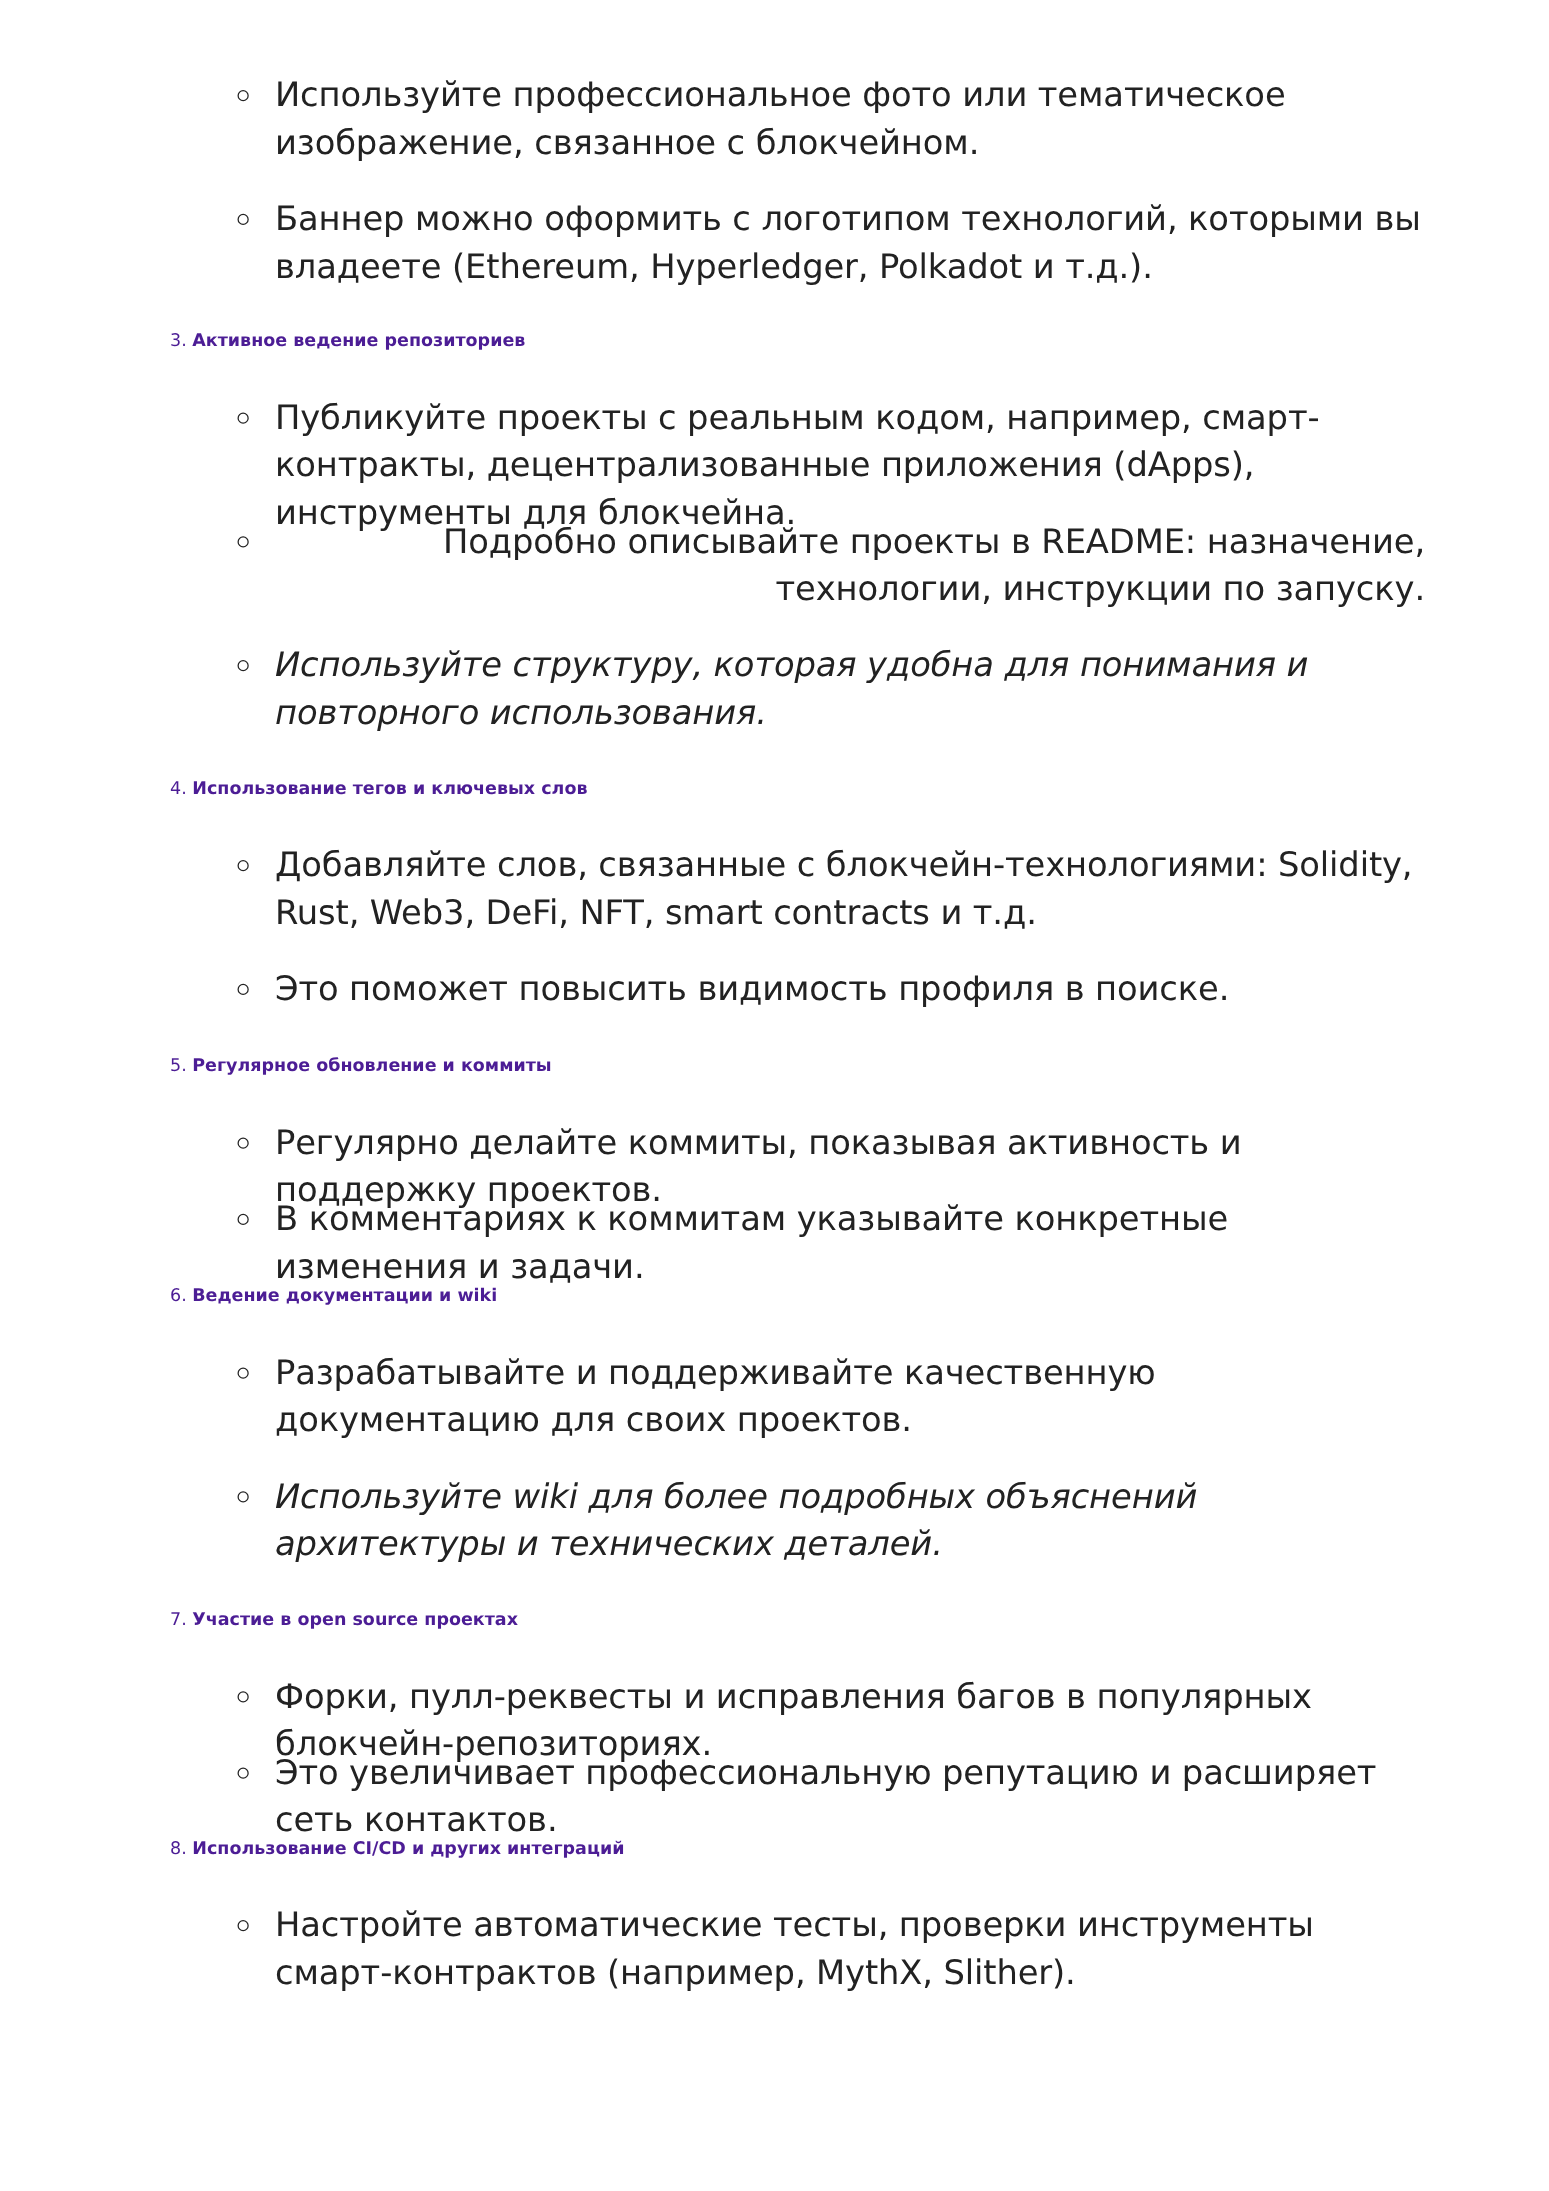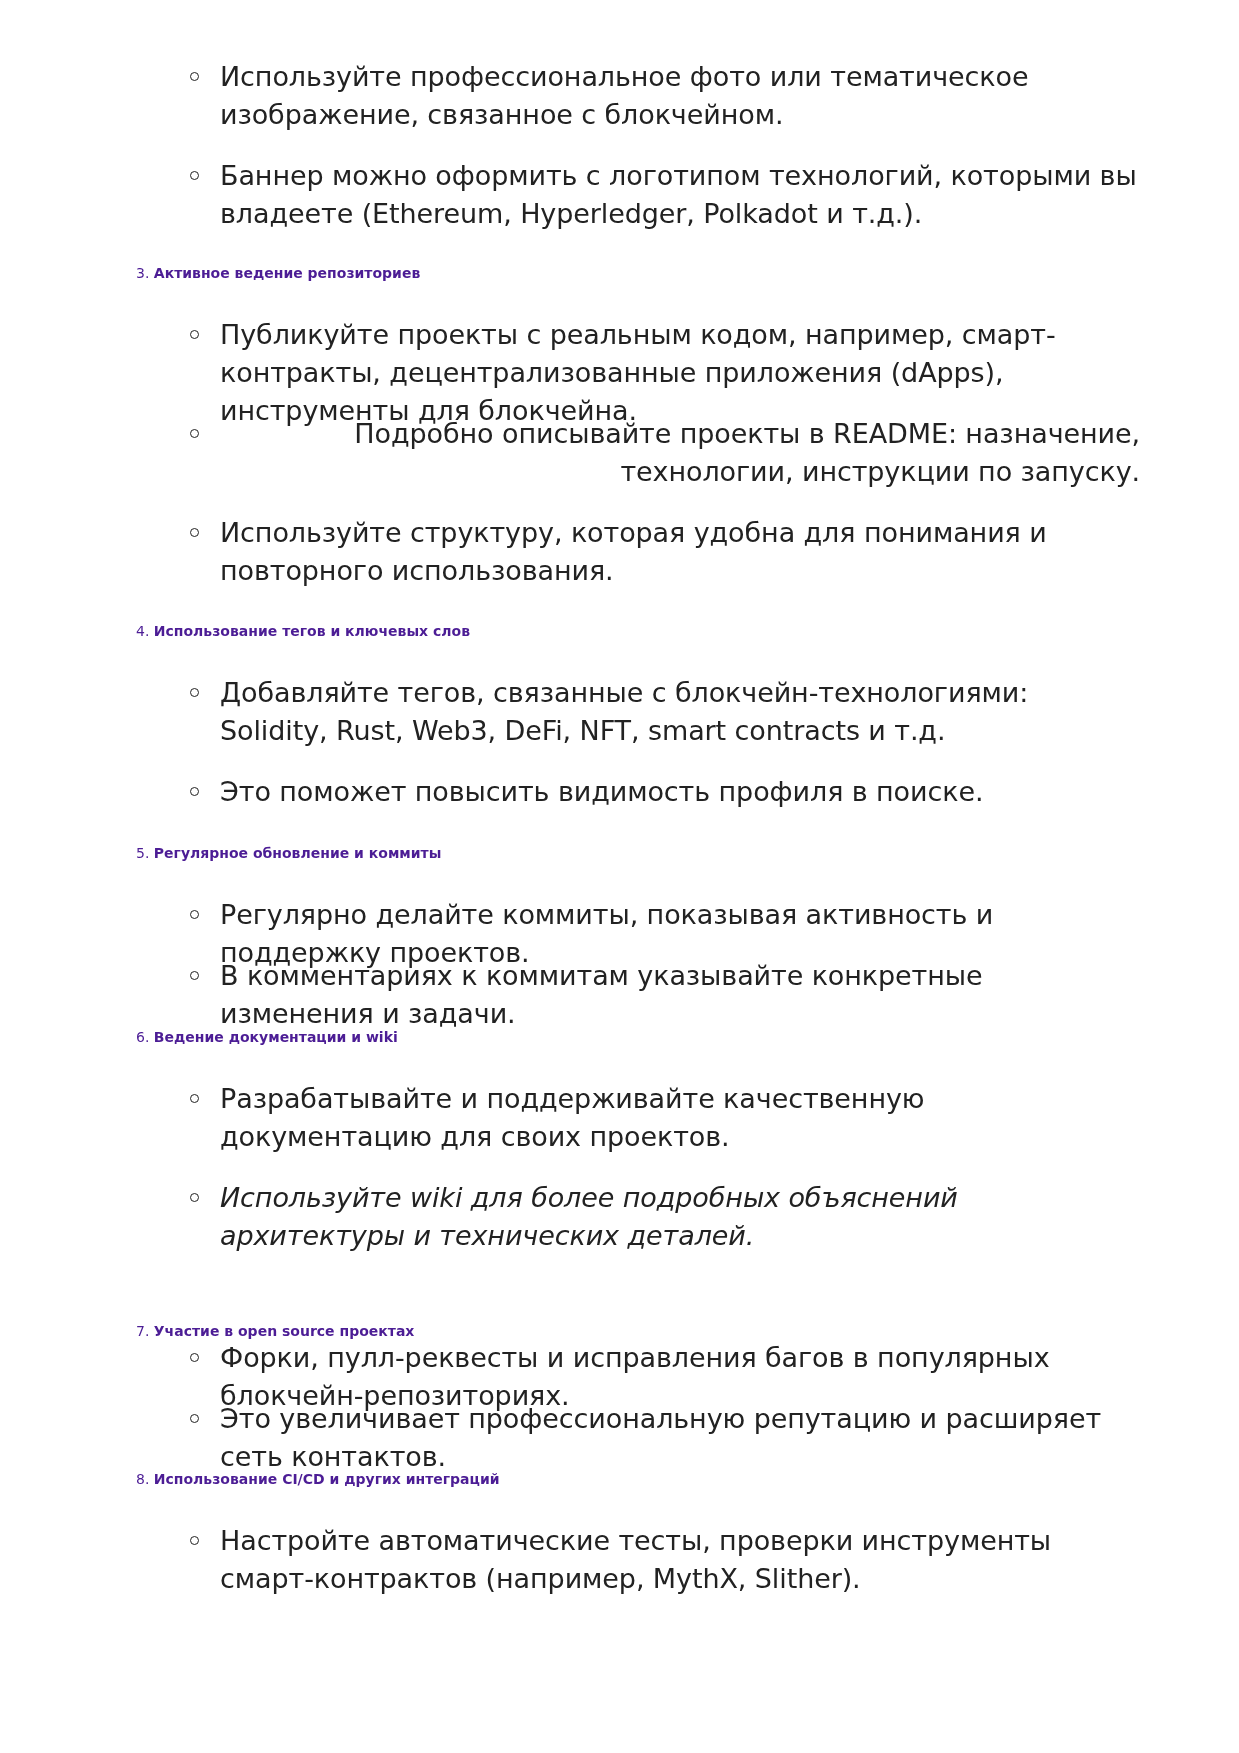--- a/index.html
+++ b/index.html
@@ -31,32 +31,32 @@
     <span class="title">Активное ведение репозиториев</span>
   </div>
   <div class="sub" style="top:316px;">
     <span class="bullet"></span>
     <span>Публикуйте проекты с реальным кодом, например, смарт-контракты, децентрализованные приложения (dApps), инструменты для блокчейна.</span>
   </div>
   <div class="sub" style="top:415px;text-align:right;">
     <span class="bullet"></span>
     <span>Подробно описывайте проекты в README: назначение, технологии, инструкции по запуску.</span>
   </div>
-  <div class="sub" style="top:514px;">
+  <div class="sub" style="top:514px;font-style:italic;">
     <span class="bullet"></span>
     <span>Используйте структуру, которая удобна для понимания и повторного использования.</span>
   </div>
 
   <div class="head" style="top:616px;">
     <span class="num">4.</span>
     <span class="title">Использование тегов и ключевых слов</span>
   </div>
   <div class="sub" style="top:674px;">
     <span class="bullet"></span>
-    <span>Добавляйте тегов, связанные с блокчейн-технологиями: Solidity, Rust, Web3, DeFi, NFT, smart contracts и т.д.</span>
+    <span>Добавляйте слов, связанные с блокчейн-технологиями: Solidity, Rust, Web3, DeFi, NFT, smart contracts и т.д.</span>
   </div>
   <div class="sub" style="top:773px;">
     <span class="bullet"></span>
     <span>Это поможет повысить видимость профиля в поиске.</span>
   </div>
 
   <div class="head" style="top:838px;">
     <span class="num">5.</span>
     <span class="title">Регулярное обновление и коммиты</span>
   </div>
@@ -75,21 +75,21 @@
   </div>
   <div class="sub" style="top:1080px;">
     <span class="bullet"></span>
     <span>Разрабатывайте и поддерживайте качественную документацию для своих проектов.</span>
   </div>
   <div class="sub" style="top:1179px;font-style:italic;">
     <span class="bullet"></span>
     <span>Используйте wiki для более подробных объяснений архитектуры и технических деталей.</span>
   </div>
 
-  <div class="head" style="top:1316px;">
+  <div class="head" style="top:1281px;">
     <span class="num">7.</span>
     <span class="title">Участие в open source проектах</span>
   </div>
   <div class="sub" style="top:1339px;">
     <span class="bullet"></span>
     <span>Форки, пулл-реквесты и исправления багов в популярных блокчейн-репозиториях.</span>
   </div>
   <div class="sub" style="top:1400px;">
     <span class="bullet"></span>
     <span>Это увеличивает профессиональную репутацию и расширяет сеть контактов.</span>

